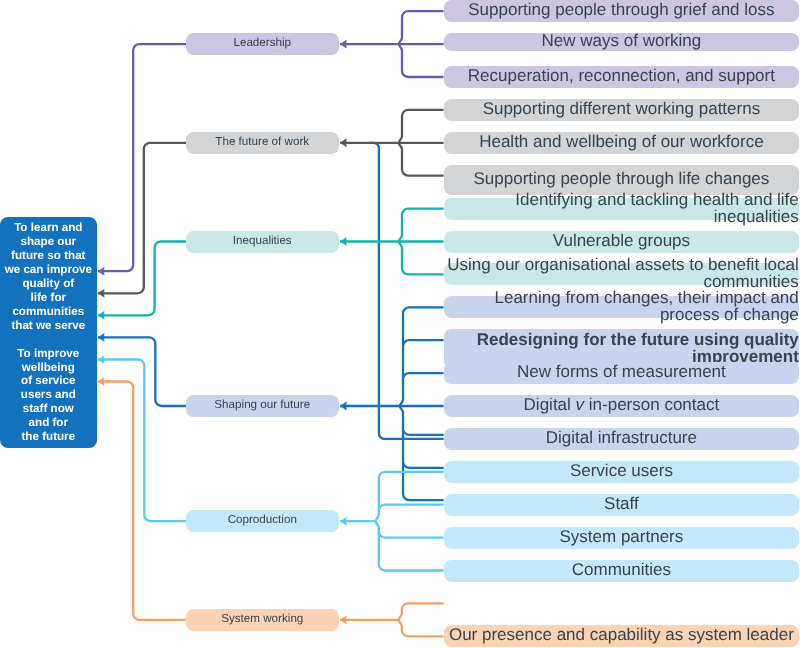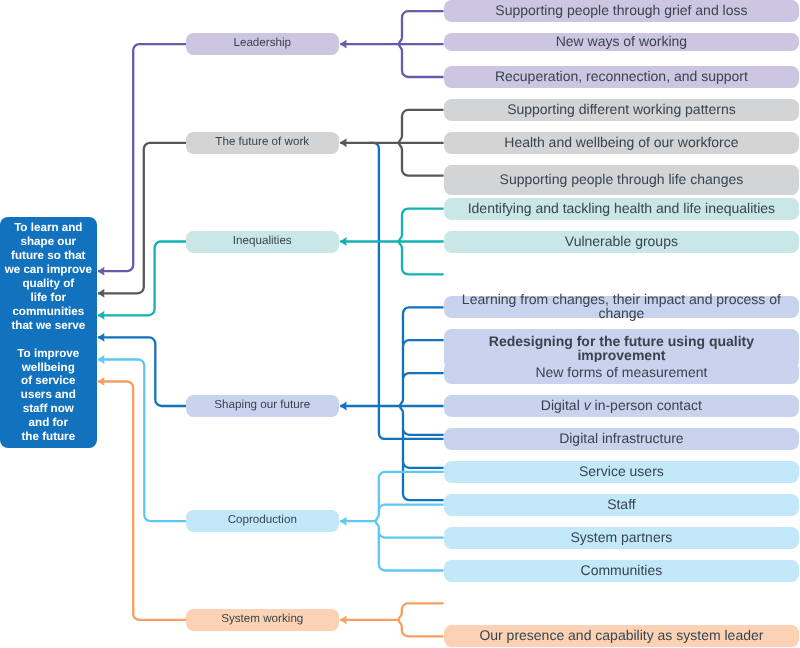--- a/index.html
+++ b/index.html
@@ -6,21 +6,21 @@
   html,body{margin:0;padding:0;background:#fff;}
   body{width:800px;height:648px;overflow:hidden;
        font-family:"Liberation Sans",sans-serif;
        -webkit-font-smoothing:antialiased;
        text-rendering:geometricPrecision;}
   #stage{position:relative;width:800px;height:648px;background:#fff;}
   svg.links{position:absolute;left:0;top:0;width:800px;height:648px;}
   .node{position:absolute;box-sizing:border-box;display:flex;align-items:center;
         justify-content:center;text-align:center;color:#39444f;
         will-change:transform;}
-  .leaf{font-size:14px;line-height:1;}
+  .leaf{font-size:17px;line-height:1;text-align:right;}
   .leaf>span,.mid>span{position:relative;top:-1.3px;}
   .mid {font-size:11.65px;line-height:1;}
   .root{border-radius:8px;background:#1272be;color:#fff;font-weight:bold;
         font-size:11.65px;line-height:13.9px;flex-direction:column;}
   .root p{margin:0;}
   .root p+p{margin-top:14.2px;}
   .ital{font-style:italic;}
 </style>
 </head>
 <body>
@@ -110,20 +110,23 @@
     </div>
 <div class="node leaf" style="left:443.6px;top:164.7px;width:354.8px;height:30px;border-radius:7.5px;background:#d2d4d6;">
       <span>Supporting people through life changes</span>
     </div>
 <div class="node leaf" style="left:443.6px;top:197.6px;width:354.8px;height:22px;border-radius:7.5px;background:#c8e7e6;">
       <span>Identifying and tackling health and life inequalities</span>
     </div>
 <div class="node leaf" style="left:443.6px;top:230.5px;width:354.8px;height:22px;border-radius:7.5px;background:#c8e7e6;">
       <span>Vulnerable groups</span>
     </div>
+<div class="node leaf" style="left:443.6px;top:263.4px;width:354.8px;height:22px;border-radius:7.5px;background:#c8e7e6;">
+      <span>Using our organisational assets to benefit local communities</span>
+    </div>
 <div class="node leaf" style="left:443.6px;top:296.3px;width:354.8px;height:22px;border-radius:7.5px;background:#c8d3ed;">
       <span>Learning from changes, their impact and process of change</span>
     </div>
 <div class="node leaf" style="left:443.6px;top:329.2px;width:354.8px;height:40px;border-radius:7.5px;background:#c8d3ed;font-weight:bold;">
       <span>Redesigning for the future using quality improvement</span>
     </div>
 <div class="node leaf" style="left:443.6px;top:362.1px;width:354.8px;height:22px;border-radius:7.5px;background:#c8d3ed;">
       <span>New forms of measurement</span>
     </div>
 <div class="node leaf" style="left:443.6px;top:395px;width:354.8px;height:22px;border-radius:7.5px;background:#c8d3ed;">

